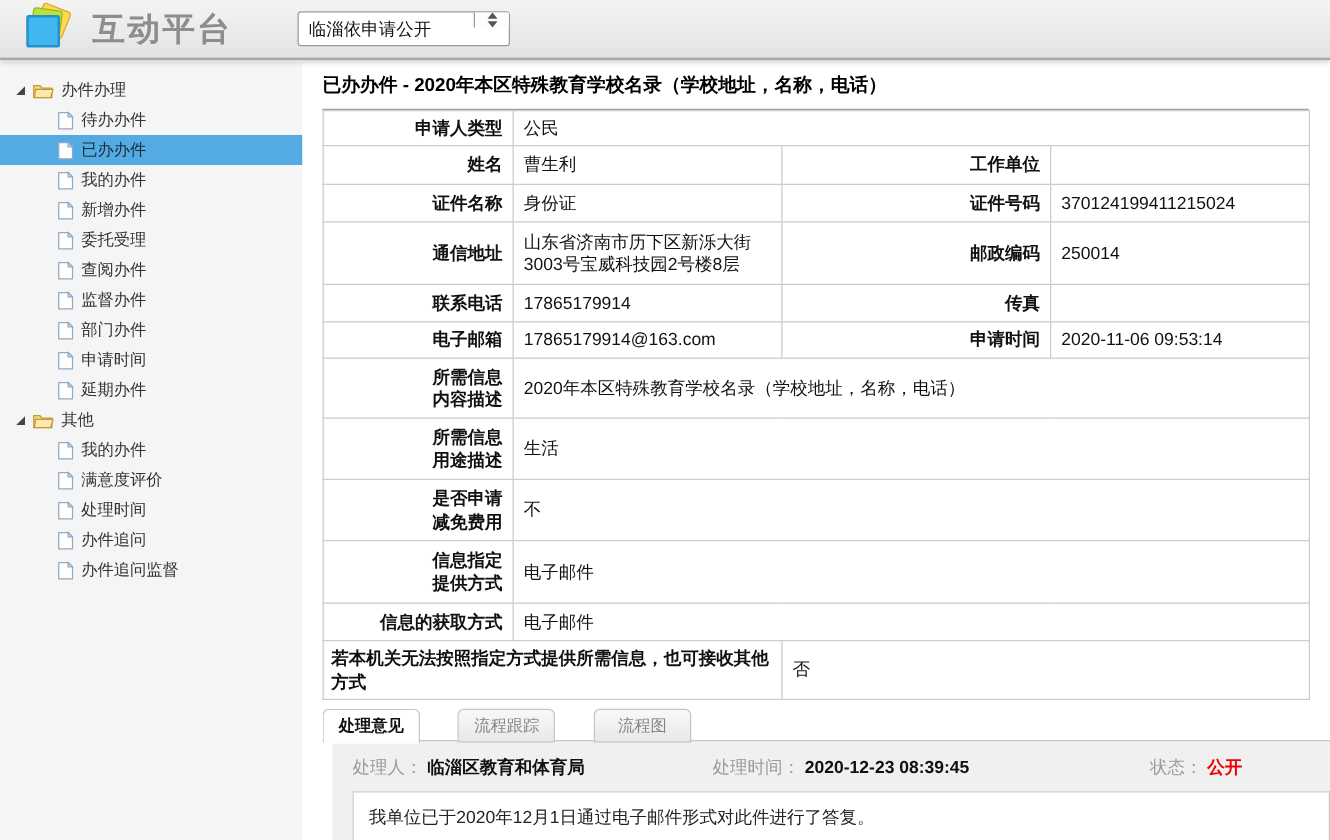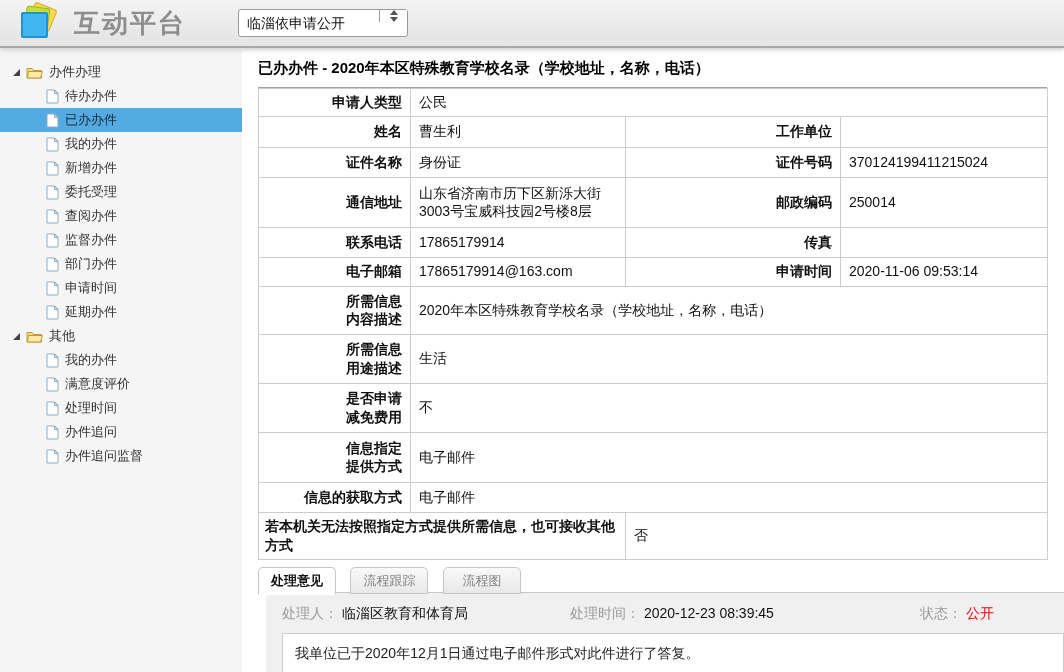--- a/index.html
+++ b/index.html
@@ -52,30 +52,30 @@
   table.detail th, table.detail td { border:1px solid #ccc; vertical-align:middle; font-weight:normal; }
   table.detail th { text-align:right; font-weight:bold; color:#111; padding:4px 8px; white-space:pre-line; line-height:1.35; }
   table.detail td { text-align:left; padding:4px 8px; color:#111; line-height:1.35; }
   table.detail th.wide-label { text-align:left; padding:4px 2px 4px 6px; white-space:normal; }
   tr.h27 > * { height:27px; } tr.h31 > * { height:31px; } tr.h30 > * { height:30px; }
   tr.h50 > * { height:50px; } tr.h29 > * { height:29px; } tr.h48 > * { height:48px; } tr.h49 > * { height:49px; }
 
   
   .tabs { margin-top:6px; height:27px; border-bottom:1px solid #c6c6c6; width:806px; position:relative; }
   .tab { display:inline-block; width:78px; height:27px; line-height:25px; text-align:center;
-         font-size:13px; border:1px solid #c6c6c6; border-radius:5px 5px 0 0; margin-right:10px;
+         font-size:13px; border:1px solid #c6c6c6; border-radius:5px 5px 0 0; margin-right:26px;
          background:linear-gradient(#f9f9f9,#e8e8e8); color:#868686; cursor:pointer; vertical-align:bottom; }
   .tab.active { background:#fff; color:#111; font-weight:bold; border-bottom:1px solid #fff; position:relative; top:1px; height:28px; }
 
   
   .panel { margin-top:0; margin-left:8px; width:814px; height:97px; background:#f0f0f0; padding:12px 16px 0 16px; }
   .meta { display:flex; font-size:14px; align-items:center; }
   .meta .grp1 { flex:0 0 288px; } .meta .grp2 { flex:0 0 350px; } .meta .grp3 { flex:1; }
   .meta-label { color:#9b9b9b; }
-  .meta-value { color:#111; font-weight:normal; }
+  .meta-value { color:#111; font-weight:bold; }
   .meta-value.status { color:#ee0000; }
   .comment-box { margin-top:10px; width:782px; background:#fff; border:1px solid #ccc;
                  padding:10px 12px; font-size:14px; color:#222; line-height:1.4; }
 </style>
 </head>
 <body>
 
 <div class="app">
 
   <div class="header">

